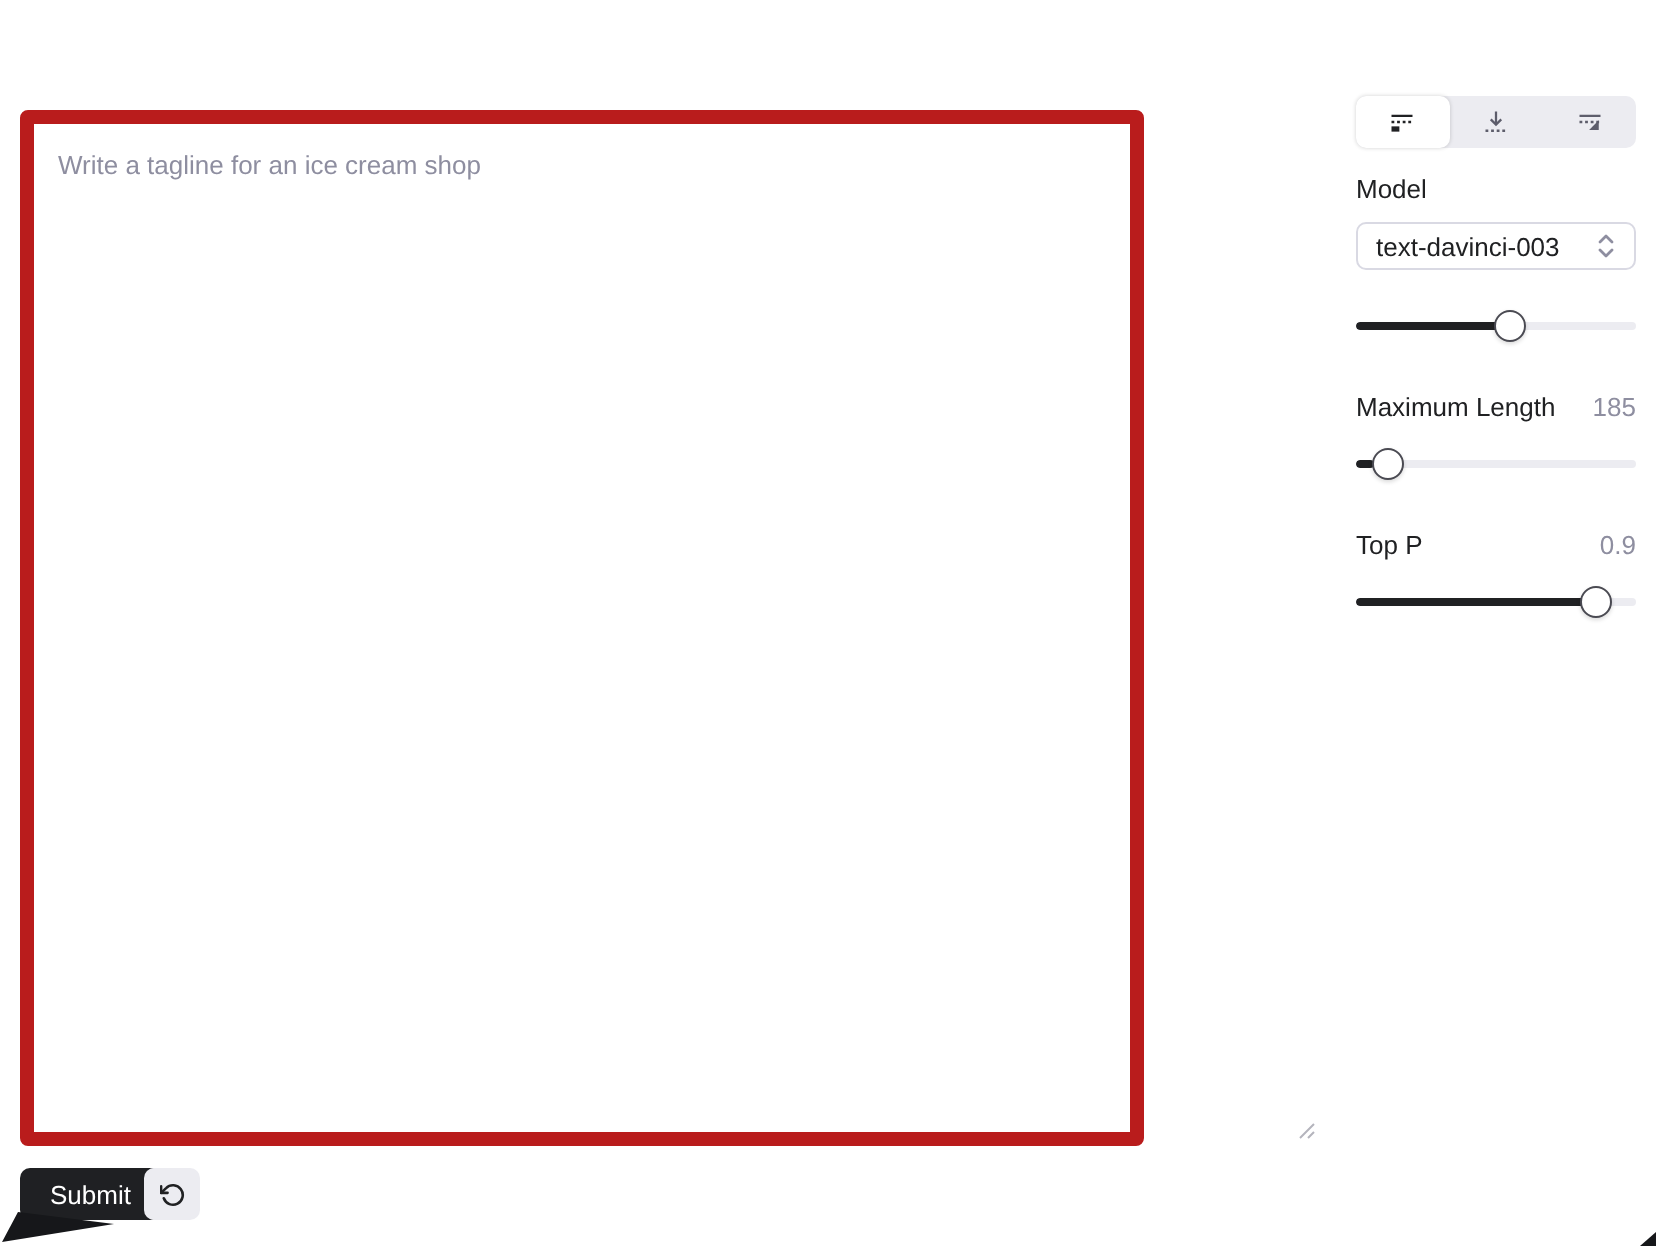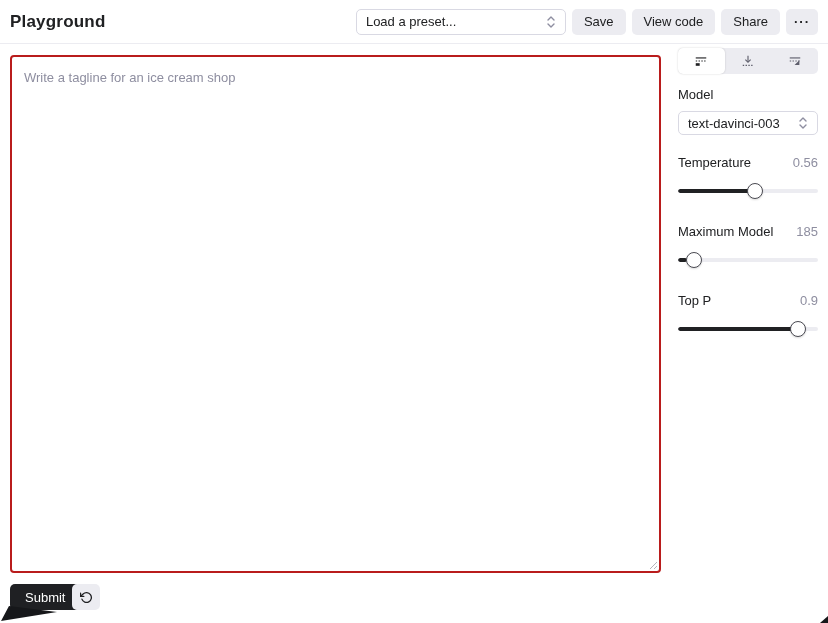--- a/index.html
+++ b/index.html
@@ -15,22 +15,22 @@
   .header-actions { display:flex; align-items:center; gap:6px; }
   .preset-select { width:210px; height:26px; background:#fff; border:1px solid #d9d9e3;
     border-radius:5px; display:flex; align-items:center; justify-content:space-between;
     padding:0 9px; font-size:13px; color:#202123; cursor:pointer; }
   .btn { height:26px; border:none; background:#ececf1; border-radius:5px;
     font-family:inherit; font-size:13px; color:#202123; padding:0 12px; cursor:pointer;
     display:flex; align-items:center; justify-content:center; }
   .btn.more { padding:0 8px; font-weight:700; letter-spacing:1px; }
 
   
-  .editor { position:absolute; left:10px; top:55px; width:651px; height:518px;
-    border:2px solid #b91c1c; border-radius:4px; resize:none; outline:none;
+  .editor { position:absolute; left:10px; top:55px; width:562px; height:518px;
+    border:7px solid #b91c1c; border-radius:4px; resize:none; outline:none;
     font-family:inherit; font-size:13px; color:#202123; padding:13px 12px; background:#fff; }
   .editor::placeholder { color:#8e8ea0; }
   .resize-grip { position:absolute; left:649px; top:561px; width:9px; height:9px; pointer-events:none; }
 
   
   .sidebar { position:absolute; left:678px; top:48px; width:140px; }
   .f-label { font-size:13px; color:#202123; margin-bottom:9px; }
   .segmented { display:flex; height:26px; background:#ececf1; border-radius:5px;
     margin-bottom:13px; }
   .seg { flex:1; border:none; background:transparent; border-radius:5px; cursor:pointer;
@@ -61,40 +61,20 @@
 
   
   .artifact-bl { position:absolute; left:0; top:605px; pointer-events:none; }
   .artifact-br { position:absolute; right:0; bottom:0; pointer-events:none; }
 </style>
 </head>
 <body>
 
 <div class="app">
 
-  <div class="header">
-    <div class="page-title">Playground</div>
-    <div class="header-actions">
-      <div class="preset-select">
-        <span>Load a preset...</span>
-        <span style="display:flex">
-          <svg width="10" height="14" viewBox="0 0 10 14" fill="none" stroke="#8e8ea0" stroke-width="1.4" stroke-linecap="round" stroke-linejoin="round">
-            <path d="M2 5 L5 2 L8 5"></path>
-              <path d="M2 9 L5 12 L8 9"></path>
-          </svg>
-        </span>
-      </div>
-      <button class="btn">Save</button>
-      <button class="btn">View code</button>
-      <button class="btn">Share</button>
-      <button class="btn more">
-        <span>···</span>
-      </button>
-    </div>
-  </div>
 
   <textarea class="editor" placeholder="Write a tagline for an ice cream shop" style=""></textarea>
   <svg class="resize-grip" viewBox="0 0 9 9">
     <path d="M8 1 L1 8 M8 5 L5 8" stroke="#b4b4bd" stroke-width="1"></path>
   </svg>
 
   <div class="sidebar">
 
     <div class="segmented">
       <button class="seg selected">
@@ -131,35 +111,31 @@
       <span>text-davinci-003</span>
       <span style="display:flex">
         <svg width="10" height="14" viewBox="0 0 10 14" fill="none" stroke="#8e8ea0" stroke-width="1.4" stroke-linecap="round" stroke-linejoin="round">
           <path d="M2 5 L5 2 L8 5"></path>
             <path d="M2 9 L5 12 L8 9"></path>
         </svg>
       </span>
     </div>
 
     <div class="slider-group">
-      <div class="slider-head">
-        <span>Temperature</span>
-        <span class="val">0.56</span>
-      </div>
       <div class="slider">
         <div class="track">
             <div class="fill" style="width: 56%;"></div>
           </div>
         <div class="thumb" style="left: calc(56% - 8.96px);"></div>
       </div>
     </div>
 
     <div class="slider-group">
       <div class="slider-head">
-        <span>Maximum Model</span>
+        <span>Maximum Length</span>
         <span class="val">185</span>
       </div>
       <div class="slider">
         <div class="track">
             <div class="fill" style="width: 6.4%;"></div>
           </div>
         <div class="thumb" style="left: calc(6.4% - 1.024px);"></div>
       </div>
     </div>
 

